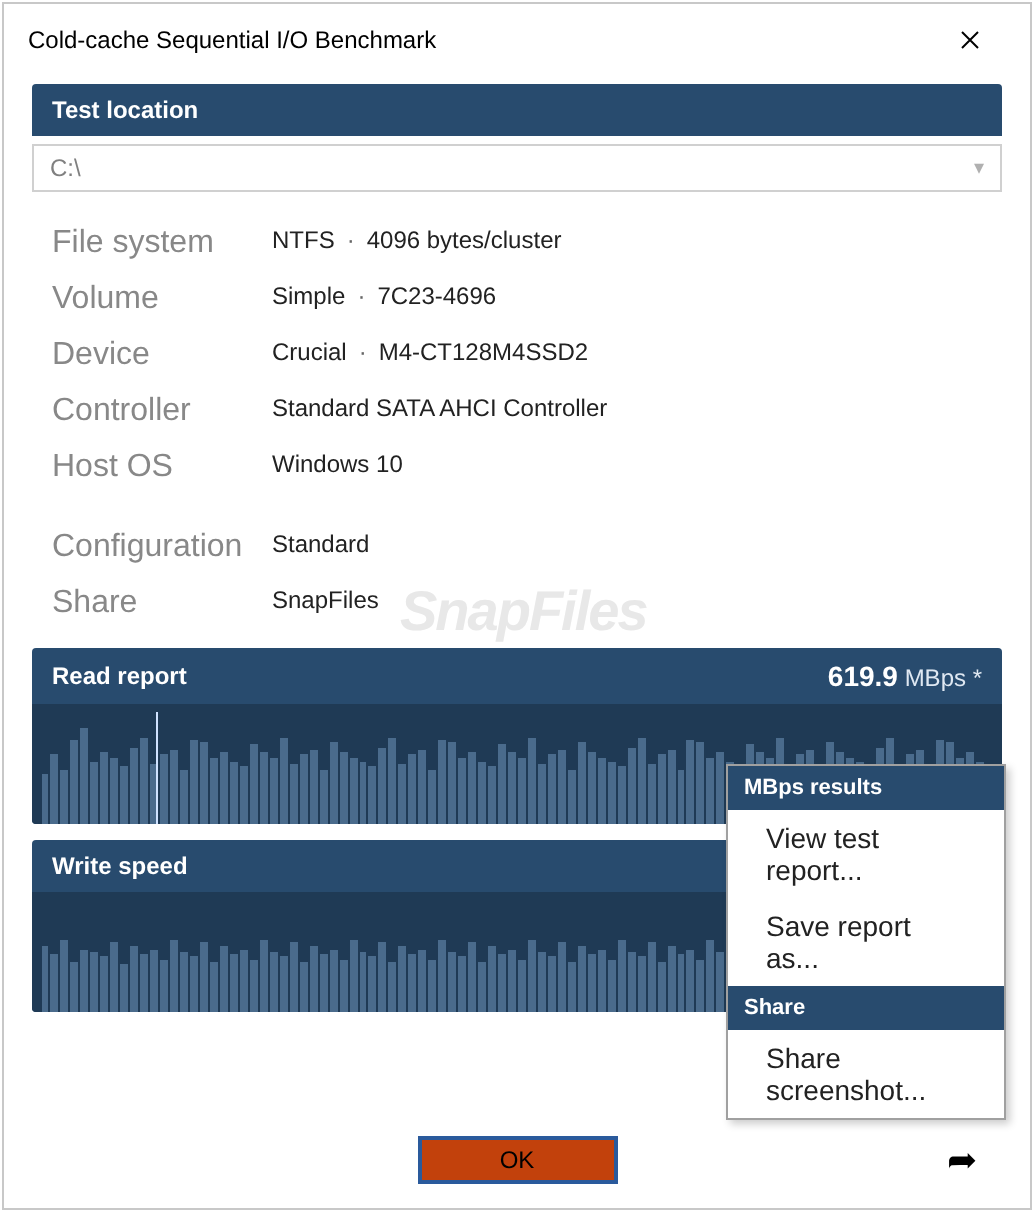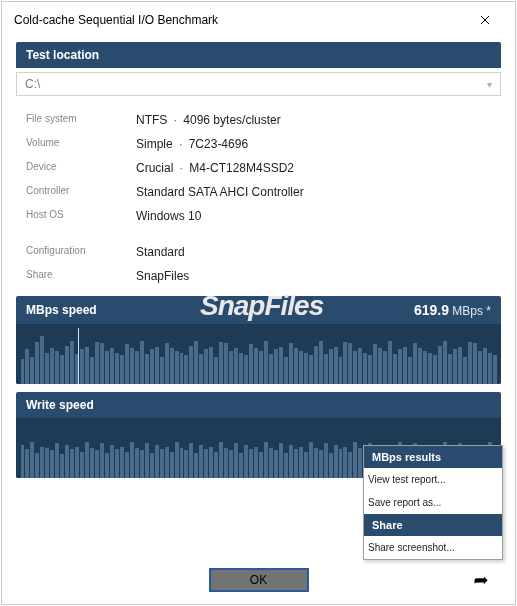--- a/index.html
+++ b/index.html
@@ -8,36 +8,36 @@
     .titlebar { display:flex; align-items:center; justify-content:space-between; padding:6px 10px 4px 12px;text-align:right; }
     .titlebar-title { font-size:12px; color:#000; }
     .close-btn { width:40px; height:24px; display:flex; align-items:center; justify-content:center; color:#000; font-size:14px; cursor:pointer; background:transparent; border:none; }
     .content { padding: 6px 14px 0 14px; flex:1; overflow:hidden; }
     .section-header { background:#284b6e; color:#fff; padding:6px 10px; font-weight:600; font-size:12px; border-radius:2px 2px 0 0; }
     .combo { width:100%; border:1px solid #d0d0d0; padding:4px 8px; margin-top:4px; display:flex; align-items:center; justify-content:space-between; background:#fff; cursor:pointer; }
     .combo-val { color:#808080; }
     .combo-arrow { color:#b0b0b0; font-size:10px; }
     .info-table { margin:12px 0 6px 10px; }
     .info-row { display:flex; padding:5px 0; }
-    .info-label { width:110px; color:#888; font-size:10px; }
+    .info-label { width:110px; color:#888; font-size:16px; }
     .info-value { color:#222; font-size:12px; }
     .dot { padding: 0 6px; color:#666; }
     .chart-block { background:#284b6e; border-radius:2px; margin-top:8px; overflow:hidden; }
     .chart-head { display:flex; justify-content:space-between; align-items:center; padding:6px 10px; color:#fff; font-size:12px; font-weight:600; }
     .chart-val { font-weight:400; font-size:12px; color:#dfe8f2; }
     .chart-val b { font-weight:600; color:#fff; font-size:14px; }
     .chart-body { height:60px; background:#1f3a55; display:flex; align-items:flex-end; padding:0 4px; gap:0; position:relative; }
     .bar { flex:1; background:#4a6b8c; margin:0 0.5px; }
     .marker { position:absolute; width:1px; background:#cfe2ff; top:4px; bottom:0; }
     .footer { padding:10px 14px 12px 14px; display:flex; justify-content:center; align-items:center; position:relative; }
-    .ok-btn { width:100px; height:24px; background:#737373; border:2px solid #2a5a9c; font-size:12px; cursor:pointer; }
+    .ok-btn { width:100px; height:24px; background:#c2410c; border:2px solid #2a5a9c; font-size:12px; cursor:pointer; }
     .share-btn { position:absolute; right:20px; width:28px; height:24px; display:flex; align-items:center; justify-content:center; cursor:pointer; border:none; background:transparent; font-size:18px; color:#000; }
     .popup { position:absolute; right:14px; bottom:46px; width:140px; background:#fff; border:1px solid #a0a0a0; box-shadow:2px 2px 4px rgba(0,0,0,0.2); }
     .popup-header { background:#284b6e; color:#fff; padding:5px 8px; font-weight:600; font-size:11px; }
-    .popup-item { padding:6px 4px; font-size:10px; color:#222; cursor:pointer; }
+    .popup-item { padding:6px 19px; font-size:14px; color:#222; cursor:pointer; }
     .watermark { position:absolute; left:200px; top:290px; color:#e8e8e8; font-size:28px; font-weight:700; font-style:italic; pointer-events:none; z-index:0; letter-spacing:-1px; }
   </style>
 </head>
 <body>
 
 <div class="window">
   <div class="titlebar">
     <span class="titlebar-title">Cold-cache Sequential I/O Benchmark</span>
     <button class="close-btn">
       <svg width="10" height="10" viewBox="0 0 10 10">
@@ -89,21 +89,21 @@
         <div class="info-value">Standard</div>
       </div>
       <div class="info-row">
         <div class="info-label">Share</div>
         <div class="info-value">SnapFiles</div>
       </div>
     </div>
 
     <div class="chart-block">
       <div class="chart-head">
-        <span>MBps speed</span>
+        <span>Read report</span>
         <span class="chart-val"><b>619.9</b> <span>MBps *</span></span>
       </div>
       <div class="chart-body" id="read-bars">
         <div class="marker" style="left:62px"></div>
       <div class="bar" style="height: 42%;"></div>
           <div class="bar" style="height: 58%;"></div>
           <div class="bar" style="height: 45%;"></div>
           <div class="bar" style="height: 70%;"></div>
           <div class="bar" style="height: 80%;"></div>
           <div class="bar" style="height: 52%;"></div>

